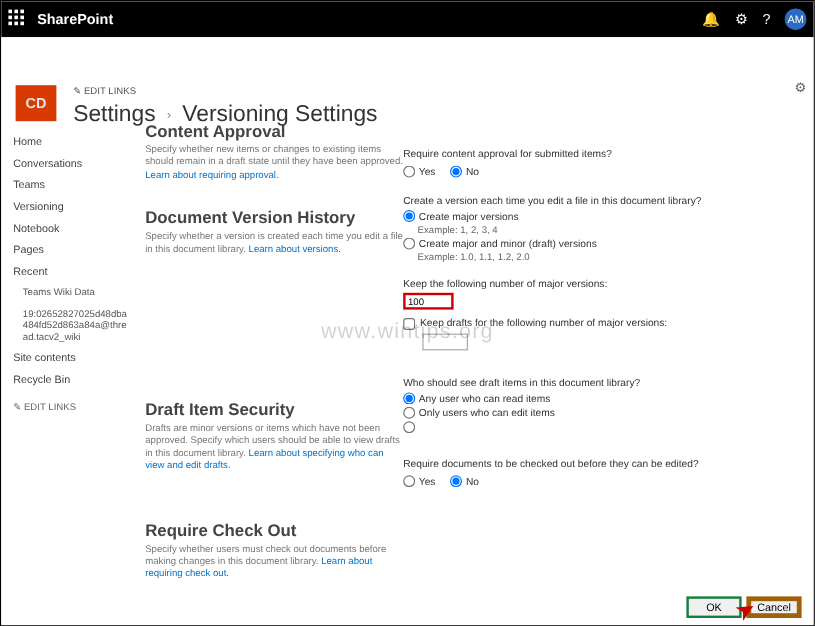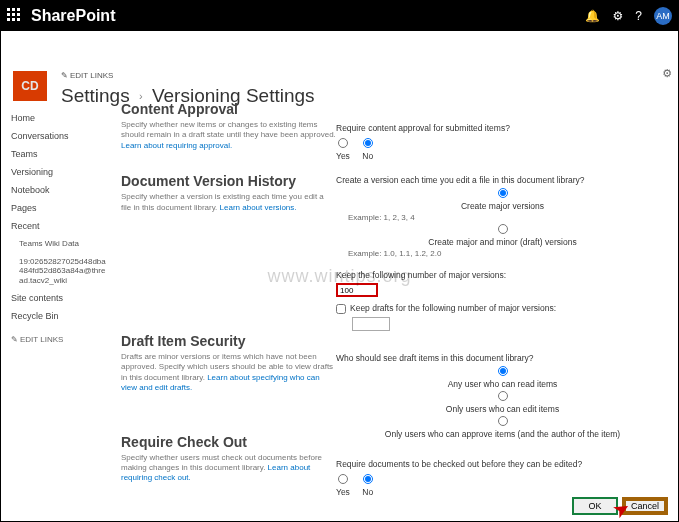--- a/index.html
+++ b/index.html
@@ -1,20 +1,20 @@
 <!DOCTYPE html>
 <html><head>
 <meta charset="utf-8">
 <style>
   * { box-sizing: border-box; margin: 0; padding: 0; font-family: "Segoe UI", Arial, sans-serif; }
   body { width: 679px; height: 522px; overflow: hidden; position: relative; border: 1px solid #000; }
   .suite-bar { background: #000; color: #fff; height: 30px; display: flex; align-items: center; padding: 0 6px; font-size: 12px; }
   .waffle { width: 16px; height: 16px; display: grid; grid-template-columns: repeat(3,3px); grid-template-rows: repeat(3,3px); gap: 2px; margin-right: 8px; }
   .waffle span { background: #fff; }
-  .suite-title { font-size: 16px; font-weight: 600; text-align: center; }
+  .suite-title { font-size: 12px; font-weight: 600; text-align: center; }
   .suite-right { margin-left: auto; display: flex; align-items: center; gap: 12px; }
   .suite-icon { color: #fff; font-size: 12px; }
   .avatar { width: 18px; height: 18px; border-radius: 50%; background: #2a6cc4; color: #fff; font-size: 9px; display: flex; align-items: center; justify-content: center; }
   .page { display: flex; height: calc(100% - 30px); background: #fff; position: relative; }
   .left-col { width: 105px; padding: 8px 0 0 10px; font-size: 9px; color: #333; }
   .site-logo { width: 34px; height: 30px; background: #d83b01; color: #e5e5e5; display: flex; align-items: center; justify-content: center; font-size: 12px; font-weight: 600; position: absolute; top: 40px; left: 12px; }
   .edit-links-top { position: absolute; top: 40px; left: 60px; font-size: 8px; color: #555; }
   .breadcrumb { position: absolute; top: 54px; left: 60px; font-size: 19px; color: #333; font-weight: 300; }
   .breadcrumb .sep { margin: 0 4px; font-size: 11px; color: #888; position: relative; top: -2px;}
   .nav { margin-top: 70px; }
@@ -23,21 +23,21 @@
   .nav .edit-bottom { color: #666; font-size: 8px; margin-top: 6px;}
   .content { flex: 1; position: relative; padding: 70px 0 0 15px; display: flex; }
   .mid-col { width: 215px; font-size: 8px; color: #555; }
   .section { margin-bottom: 18px; }
   .sec-title { font-size: 14px; color: #444; font-weight: 600; margin-bottom: 3px; }
   .sec-desc { font-size: 8px; color: #777; line-height: 1.3; }
   .link { color: #0072c6; cursor: pointer; }
   .right-col { flex: 1; padding-right: 9px; font-size: 8.5px; color: #333; }
   .field { margin-bottom: 12px; }
   .field-label { margin-bottom: 3px; }
-  .radio-row { display: flex; align-items: center; gap: 3px; margin: 2px 0; flex-direction: column; }
+  .radio-row { display: flex; align-items: center; gap: 3px; margin: 2px 0; }
   .radio-row input { width:10px; height:10px; }
   .indent-opt { padding-left: 12px; font-size: 8px; color: #666; }
   .num-input { width: 42px; height: 14px; border: 2px solid #c00; font-size: 8px; padding: 0 2px; }
   .small-input { width: 38px; height: 14px; border: 1px solid #aaa; }
   .chk-row { display: flex; align-items: flex-start; gap: 4px; margin-top: 6px; }
   .chk-row input { width: 10px; height: 10px; margin-top:1px;}
   .buttons { position: absolute; bottom: 6px; right: 10px; display: flex; gap: 4px; }
   .btn { width: 46px; height: 18px; border: 4px solid #a16207; background: #f0f0f0; font-size: 9px; display: flex; align-items: center; justify-content: center; cursor: pointer; }
   .btn-ok { border: 2px solid #15803d; }
   .cursor-arrow { position: absolute; bottom: 0px; right: 48px; font-size: 20px; color: #c00; transform: rotate(-30deg); pointer-events:none; }
@@ -96,21 +96,21 @@
   </div>
 
   <div class="content">
     <div class="mid-col">
       <div class="section">
         <div class="sec-title">Content Approval</div>
         <div class="sec-desc"><span>Specify whether new items or changes to existing items should remain in a draft state until they have been approved.</span> <span class="link">Learn about requiring approval.</span></div>
       </div>
       <div class="section" style="margin-top:22px;">
         <div class="sec-title">Document Version History</div>
-        <div class="sec-desc"><span>Specify whether a version is existing each time you edit a file in this document library.</span> <span class="link">Learn about versions.</span></div>
+        <div class="sec-desc"><span>Specify whether a version is created each time you edit a file in this document library.</span> <span class="link">Learn about versions.</span></div>
       </div>
       <div class="section" style="margin-top:120px;">
         <div class="sec-title">Draft Item Security</div>
         <div class="sec-desc"><span>Drafts are minor versions or items which have not been approved. Specify which users should be able to view drafts in this document library.</span> <span class="link">Learn about specifying who can view and edit drafts.</span></div>
       </div>
       <div class="section" style="margin-top:40px;">
         <div class="sec-title">Require Check Out</div>
         <div class="sec-desc"><span>Specify whether users must check out documents before making changes in this document library.</span> <span class="link">Learn about requiring check out.</span></div>
       </div>
     </div>
@@ -157,21 +157,20 @@
         <div class="radio-row">
             <input type="radio" checked="" style="">
             <span>Any user who can read items</span>
           </div>
         <div class="radio-row">
             <input type="radio" style="">
             <span>Only users who can edit items</span>
           </div>
         <div class="radio-row">
             <input type="radio" style="">
-            <span>Only users who can approve items (and the author of the item)</span>
           </div>
       </div>
 
       <div class="field" style="margin-top:20px;">
         <div class="field-label">Require documents to be checked out before they can be edited?</div>
         <span class="radio-row" style="display:inline-flex; margin-right:10px;">
             <input type="radio" style="">
             <span>Yes</span>
           </span>
         <span class="radio-row" style="display:inline-flex;">

